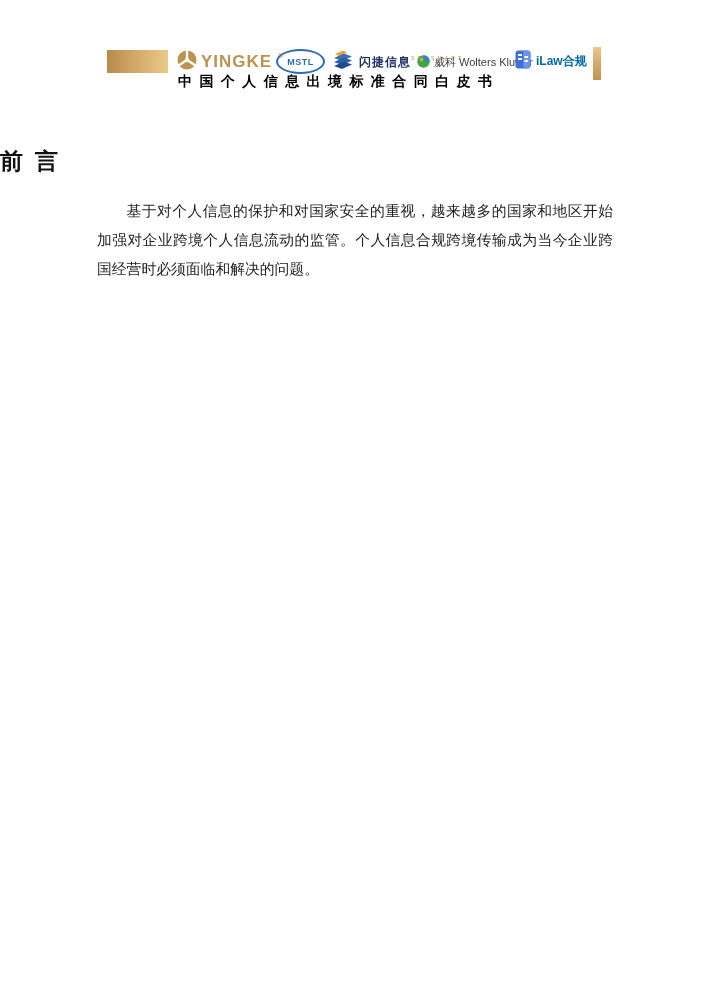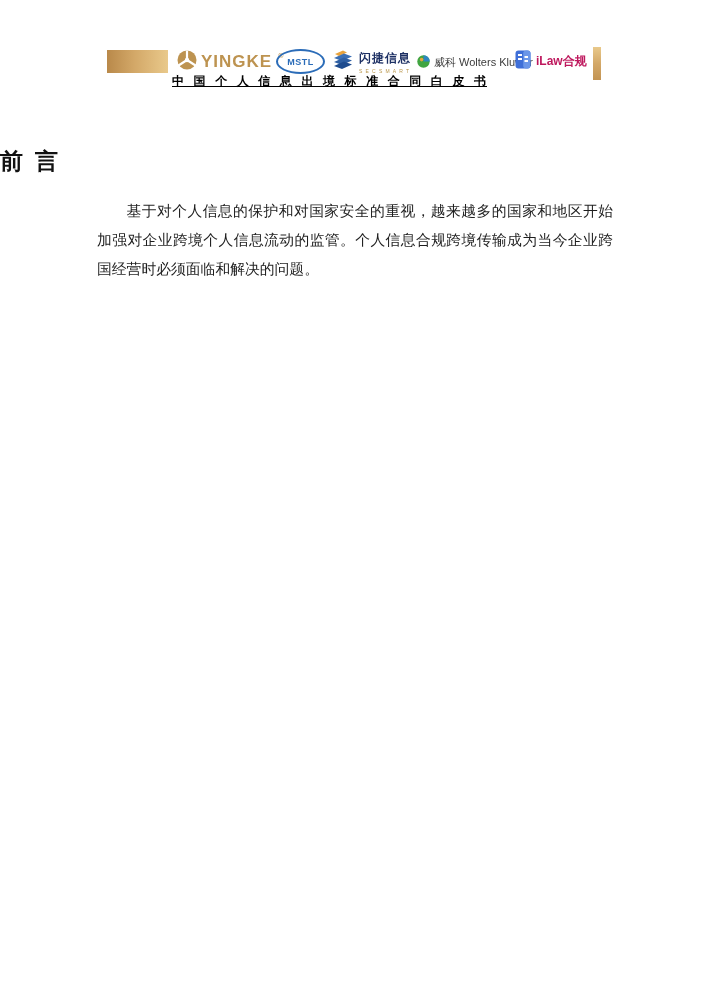--- a/index.html
+++ b/index.html
@@ -35,46 +35,45 @@
   .yingke-reg { font-size:7px; vertical-align:top; color:#bd9350; position:relative; top:-6px; left:1px;}
   .logo-mstl { left:276px; top:49px; }
   .mstl-oval {
     width:49px; height:25px;
     border:2px solid #2b6cb8; border-radius:50%;
     display:flex; align-items:center; justify-content:center;
     font-family:"Liberation Sans", sans-serif;
     font-size:9px; font-weight:700; color:#2b6cb8; letter-spacing:0.5px;
   }
   .logo-secsmart { left:331px; top:48px; gap:4px; }
-  .secsmart-col { display:flex; flex-direction:column; align-items:flex-start; }
+  .secsmart-col { display:flex; flex-direction:row; align-items:flex-start; }
   .secsmart-name {
     font-family:"Liberation Sans", sans-serif;
     font-size:12px; font-weight:700; color:#1c2f63; letter-spacing:1px;
   }
   .secsmart-sub {
     font-family:"Liberation Sans", sans-serif;
     font-size:5px; color:#b9964b; letter-spacing:3.2px; margin-top:1px;
   }
   .logo-wk { left:417px; top:53px; gap:4px; }
   .wk-text {
     font-family:"Liberation Sans", sans-serif;
     font-size:11px; color:#3c3c3c;
   }
   .logo-ilaw { left:515px; top:50px; gap:5px; }
   .ilaw-text {
     font-family:"Liberation Sans", sans-serif;
-    font-size:12px; font-weight:600; color:#be185d;
+    font-size:12px; font-weight:600; color:#0369a1;
   }
   .banner {
-    position:absolute; left:172px; top:73px; width:315px;
+    position:absolute; left:178px; top:73px; width:315px;
     font-family:"DejaVu Sans", sans-serif;
-    font-size:12px; font-weight:700; color:#000;
+    font-size:14px; font-weight:700; color:#000;
     text-align:justify; text-align-last:justify;
     letter-spacing:1px;
-    text-decoration:underline;
   }
 
   
   .doc-title {
     position:absolute; left:0; top:146px; width:710px;
     font-size:23px; font-weight:700; color:#111;
     letter-spacing:2px;
   }
   .body-text {
     position:absolute; left:97px; top:196px; width:516px;

